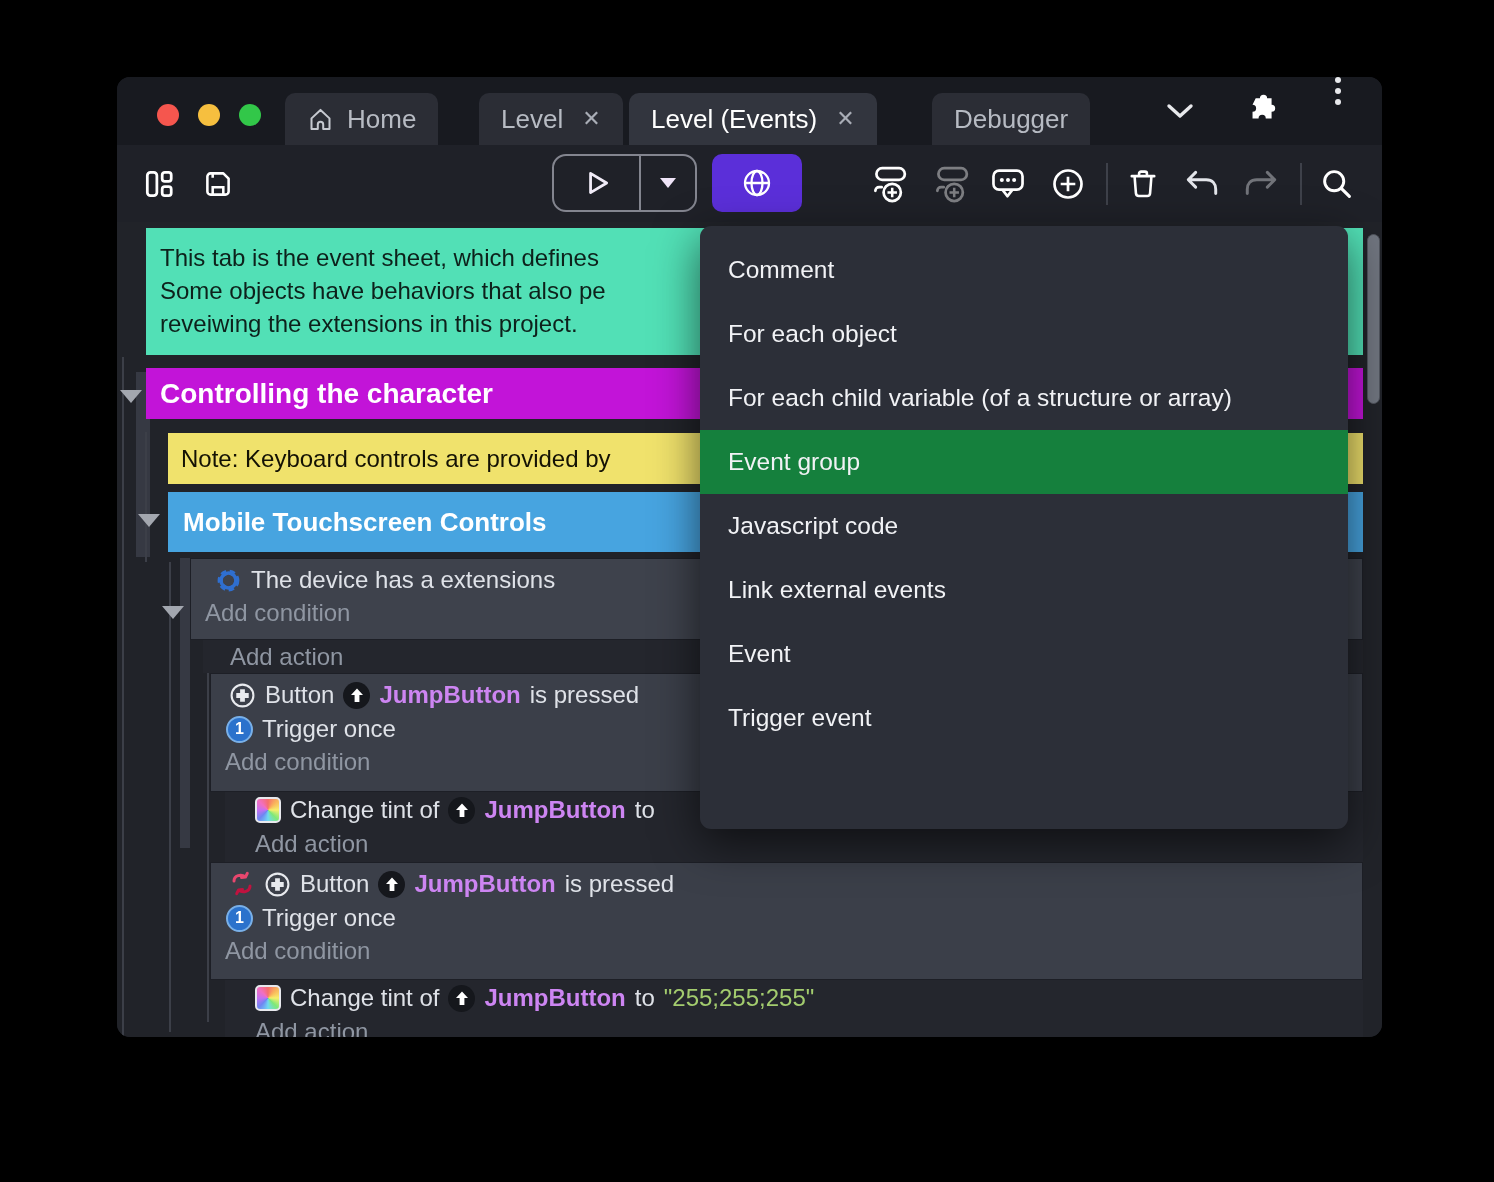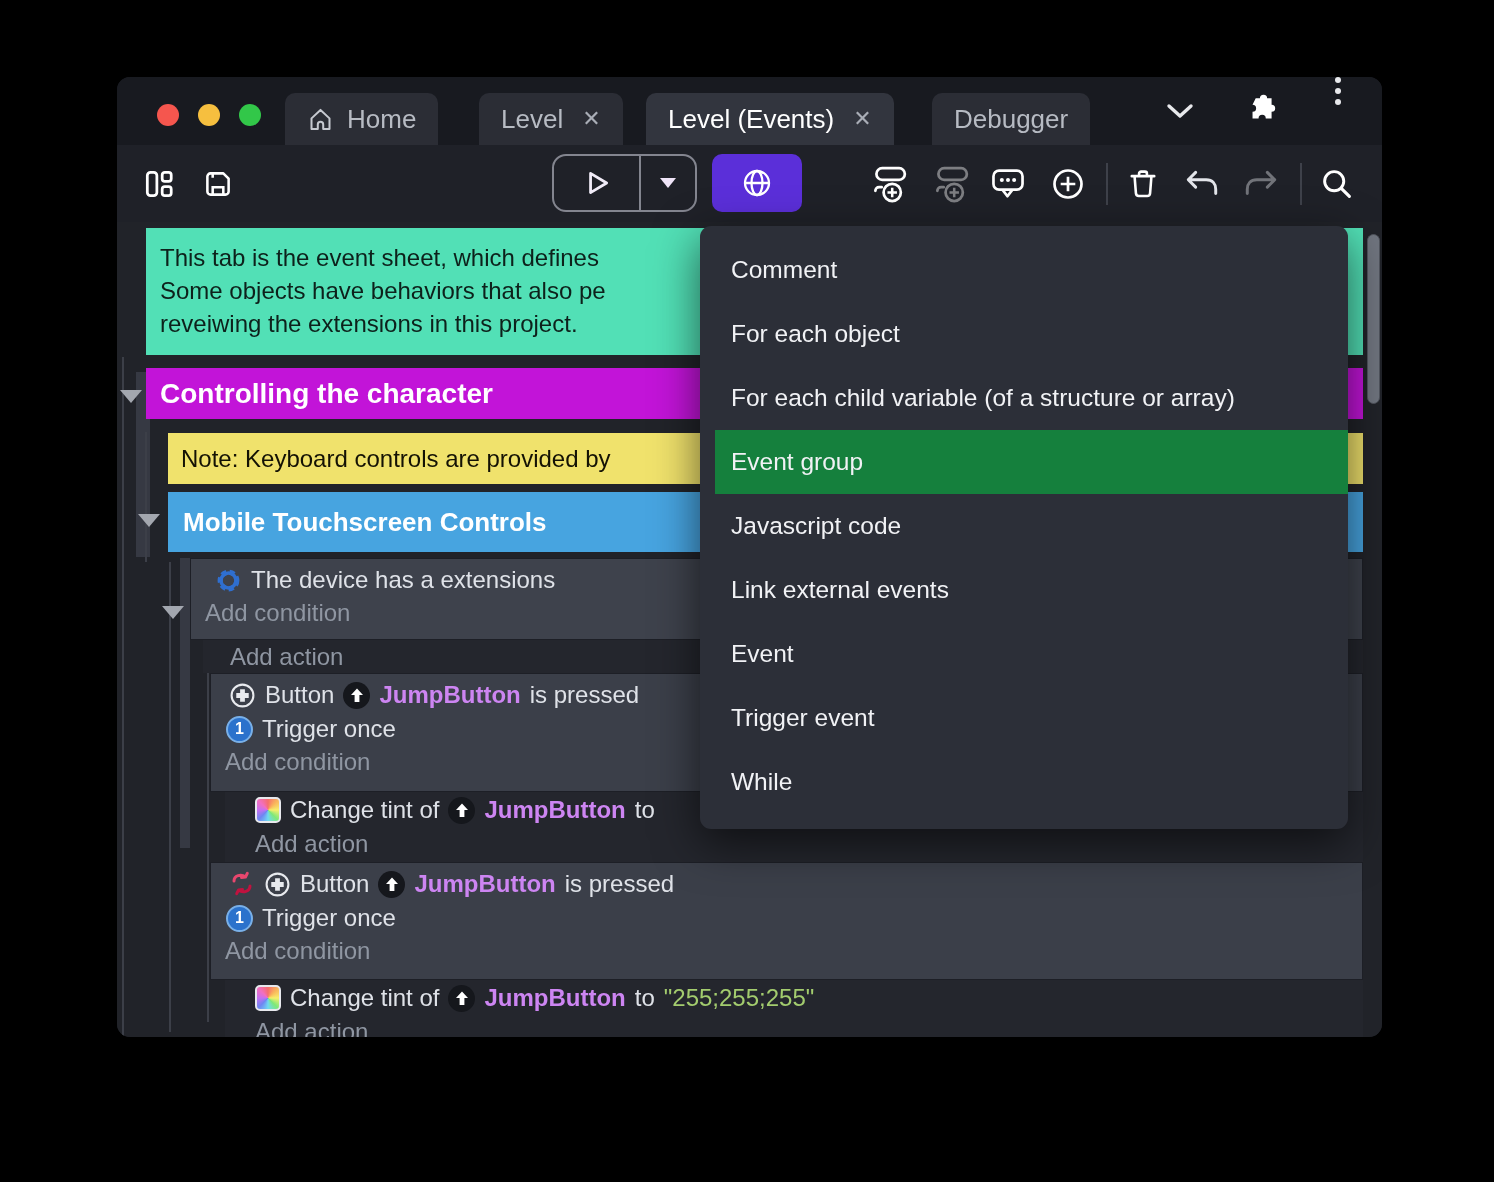--- a/index.html
+++ b/index.html
@@ -46,22 +46,22 @@
   .up-badge { background:#15171c; }
   .once-badge { background:#2b72cc; border:2px solid #79b0e8; color:#fff;
                 font-size:16px; font-weight:bold; }
   .palette { width:26px; height:26px; border-radius:5px; border:2px solid #e8e9ee; flex:0 0 auto;
              background:conic-gradient(#f66d6d,#f9b45c,#f7ef6b,#7ee87a,#6fd9f2,#6f86f2,#c66ff2,#f26fc0,#f66d6d); }
   .scroll-thumb { position:absolute; border-radius:7px; background:#70757f; border:1px solid #50545d; }
   
   .menu { position:absolute; left:583px; top:149px; width:648px; height:603px;
           background:#2c2f38; border-radius:11px; padding:12px 0; z-index:30;
           box-shadow:0 14px 46px rgba(0,0,0,.6); }
-  .menu-item { height:64px; line-height:64px; padding-left:16px; font-size:24.5px; color:#f1f2f5;
-               white-space:nowrap; overflow:hidden;margin-left:15px; }
+  .menu-item { height:64px; line-height:64px; padding-left:28px; font-size:24.5px; color:#f1f2f5;
+               white-space:nowrap; overflow:hidden; }
   .menu-item.hl { background:#15803d; }
   svg { display:block; }
 </style>
 </head>
 <body>
 
 <div class="window">
 
   <div class="titlebar">
     <span class="light" style="left:40px;background:#f5564e"></span>
@@ -73,21 +73,21 @@
         <path d="M4 11 L12 3.5 L20 11 V20.5 H14.4 v-4.1 a2.4 2.4 0 0 0 -4.8 0 v4.1 H4 Z" fill="none" stroke="#c6c9d0" stroke-width="1.8" stroke-linejoin="round"></path>
       </svg>
       <span>Home</span>
     </div>
 
     <div class="tab" style="left:362px">
       <span>Level</span>
       <span class="close">✕</span>
     </div>
 
-    <div class="tab active" style="left:529px">
+    <div class="tab active" style="left:512px">
       <span>Level (Events)</span>
       <span class="close">✕</span>
     </div>
 
     <div class="tab" style="left:815px">
       <span>Debugger</span>
     </div>
 
     <div class="tbar-right" style="left:1048px">
       <svg width="30" height="16" viewBox="0 0 30 16">
@@ -344,16 +344,15 @@
 
   <div class="menu">
     <div class="menu-item">Comment</div>
     <div class="menu-item">For each object</div>
     <div class="menu-item">For each child variable (of a structure or array)</div>
     <div class="menu-item hl">Event group</div>
     <div class="menu-item">Javascript code</div>
     <div class="menu-item">Link external events</div>
     <div class="menu-item">Event</div>
     <div class="menu-item">Trigger event</div>
-    <div class="menu-item">While</div>
   </div>
 
 </div>
 
 </body></html>

